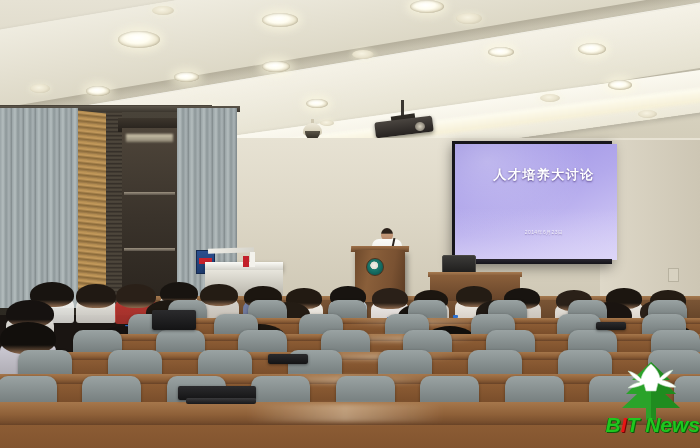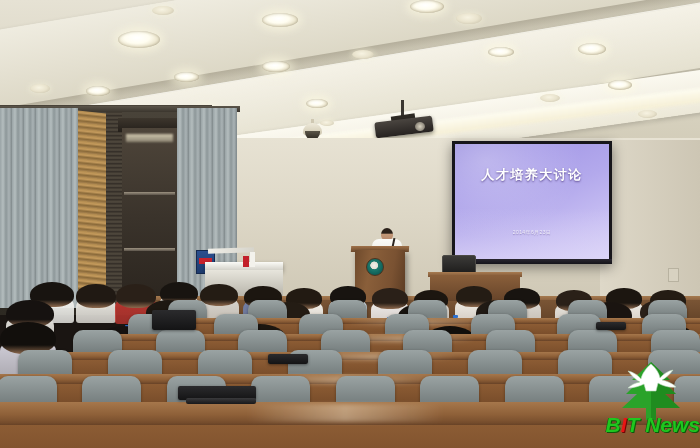--- a/index.html
+++ b/index.html
@@ -112,20 +112,21 @@
     position:absolute;left:452px;top:141px;width:160px;height:122px;
     background:#17161b;padding:3px;box-sizing:border-box;
     box-shadow:0 4px 12px rgba(0,0,0,.45);
   }
   .screen-surface{
     position:relative;width:100%;height:100%;
     background:
       radial-gradient(ellipse at 20% 15%, rgba(255,255,255,.30), rgba(255,255,255,0) 55%),
       linear-gradient(155deg,#9a8fe0 0%,#a79ce8 25%,#b3a9ec 50%,#c6bdf2 75%,#d7d0f7 100%);
     overflow:hidden;
+    padding-left:8px;
   }
   .screen-surface::after{
     content:"";position:absolute;left:0;bottom:0;width:100%;height:45%;
     background:linear-gradient(180deg,rgba(230,225,250,0),rgba(225,218,248,.55));
   }
   .slide-line{
     position:absolute;width:100%;text-align:center;color:#ffffff;
     text-shadow:0 1px 2px rgba(60,40,110,.75);
     font-weight:bold;letter-spacing:1.5px;z-index:2;
   }

